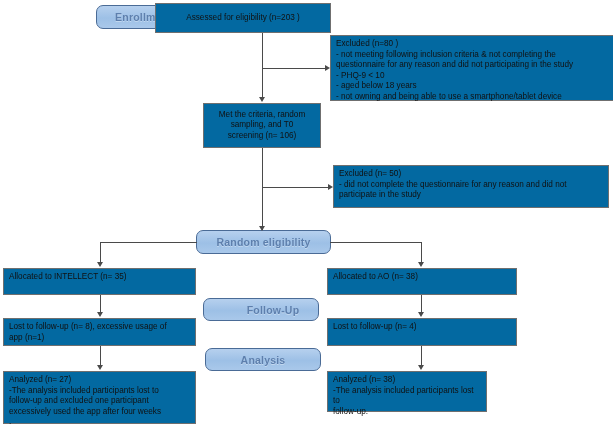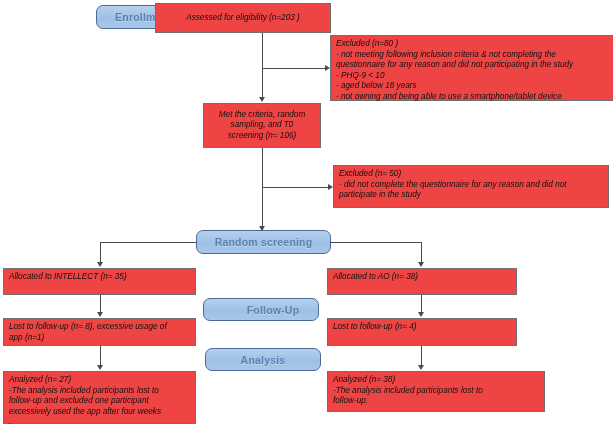--- a/index.html
+++ b/index.html
@@ -12,27 +12,26 @@
     width: 613px;
     height: 426px;
     background: #ffffff;
     font-family: "Liberation Sans", sans-serif;
     overflow: hidden;
   }
   .box {
     position: absolute;
     box-sizing: border-box;
     border: 1px solid #6f6f6f;
-    background: #ef4444;
+    background: #0369a1;
     color: #111111;
     font-size: 8.2px;
     line-height: 10.6px;
     padding: 3px 5px;
     white-space: pre-line;
-    font-style: italic;
   }
   .box.center {
     text-align: center;
     display: flex;
     align-items: center;
     justify-content: center;
     padding: 2px 4px;
   }
   .badge {
     position: absolute;
@@ -76,21 +75,21 @@
     border-left: 5px solid #4a4a4a;
   }
 </style>
 </head>
 <body>
 
 <div id="canvas">
 
   <div class="badge" style="left:48px; top:5px; width:95px; height:24px;margin-left:48px;">Enrollment</div>
 
-  <div class="badge" style="left:196px; top:230px; width:135px; height:24px;">Random screening</div>
+  <div class="badge" style="left:196px; top:230px; width:135px; height:24px;">Random eligibility</div>
 
   <div class="badge" style="left:203px; top:298px; width:116px; height:23px;padding-left:24px;">Follow-Up</div>
 
   <div class="badge" style="left:205px; top:348px; width:116px; height:23px;">Analysis</div>
 
   <div class="box center" style="left:155px; top:3px; width:176px; height:30px;">Assessed for eligibility (n=203 )</div>
 
   <div class="box" style="left:330px; top:35px; width:303px; height:66px;">Excluded (n=80 )
 - not meeting following inclusion criteria &amp; not completing the
 questionnaire for any reason and did not participating in the study
@@ -114,21 +113,21 @@
 app (n=1)</div>
 
   <div class="box" style="left:327px; top:318px; width:190px; height:28px;">Lost to follow-up (n= 4)</div>
 
   <div class="box" style="left:3px; top:371px; width:193px; height:53px;">Analyzed (n= 27)
 -The analysis included participants lost to
 follow-up and excluded one participant
 excessively used the app after four weeks
 .</div>
 
-  <div class="box" style="left:327px; top:371px; width:218px; height:41px;">Analyzed (n= 38)
+  <div class="box" style="left:327px; top:371px; width:160px; height:41px;">Analyzed (n= 38)
 -The analysis included participants lost to
 follow-up.</div>
 
   <div class="vline" style="left:262px; top:33px; height:65px;"></div>
   <div class="arrow-down" style="left:259px; top:97px;"></div>
 
   <div class="hline" style="left:262px; top:68px; width:63px;"></div>
   <div class="arrow-right" style="left:325px; top:65px;"></div>
 
   <div class="vline" style="left:262px; top:148px; height:82px;"></div>

